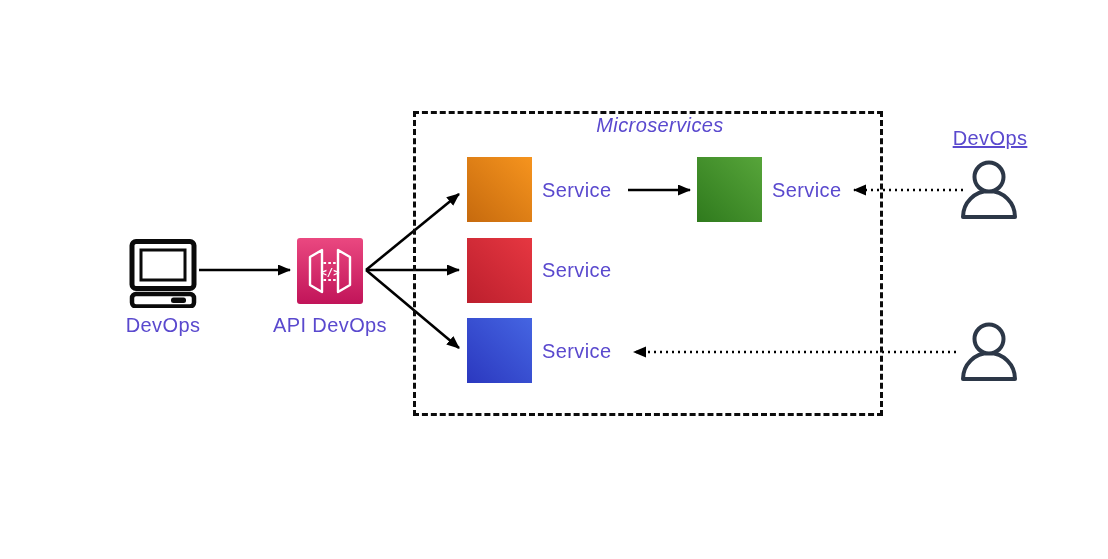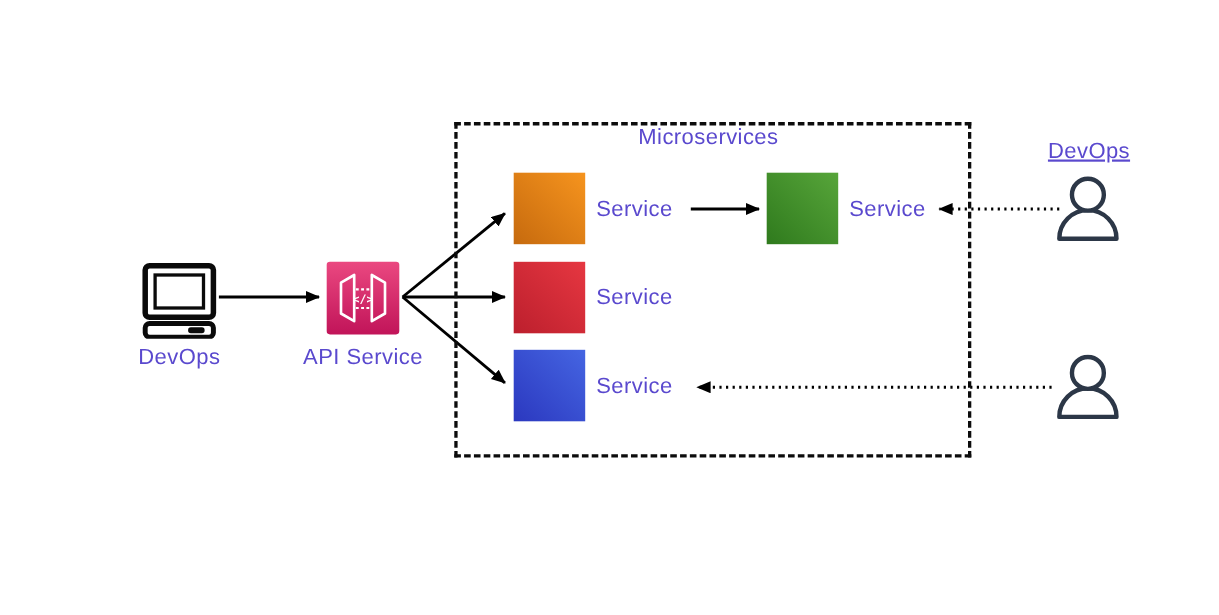--- a/index.html
+++ b/index.html
@@ -58,24 +58,24 @@
 
   <div class="gw-box" style="background: linear-gradient(rgb(234, 72, 128), rgb(193, 20, 89));">
     <svg width="66" height="66" viewBox="0 0 66 66">
       <path d="M13,19 L25,12 L25,54 L13,47 Z" fill="none" stroke="#fff" stroke-width="2.4" stroke-linejoin="round"></path>
       <path d="M53,19 L41,12 L41,54 L53,47 Z" fill="none" stroke="#fff" stroke-width="2.4" stroke-linejoin="round"></path>
       <line x1="26.5" y1="25" x2="39.5" y2="25" stroke="#fff" stroke-width="2" stroke-dasharray="2.6 2.2"></line>
       <line x1="26.5" y1="42" x2="39.5" y2="42" stroke="#fff" stroke-width="2" stroke-dasharray="2.6 2.2"></line>
       <text x="33" y="37.5" text-anchor="middle" fill="#ffffff" font-size="10.5" font-weight="bold" font-family="DejaVu Sans Mono, monospace">&lt;/&gt;</text>
     </svg>
   </div>
-  <div class="node-label centered" style="left:330px;top:312px;">API Service</div>
+  <div class="node-label centered" style="left:330px;top:312px;">API DevOps</div>
 
   <div class="group-box"></div>
-  <div class="node-label centered" style="left:644px;top:112px;">Microservices</div>
+  <div class="node-label centered" style="left:660px;top:112px;font-style:italic;">Microservices</div>
 
   <div class="service-box" style="left: 467px; top: 157px; background: linear-gradient(to left bottom, rgb(246, 148, 30), rgb(198, 106, 14));"></div>
   <div class="node-label" style="left:542px;top:177px;">Service</div>
 
   <div class="service-box" style="left: 697px; top: 157px; background: linear-gradient(to left bottom, rgb(87, 165, 58), rgb(47, 122, 29));"></div>
   <div class="node-label" style="left:772px;top:177px;">Service</div>
 
   <div class="service-box" style="left: 467px; top: 238px; background: linear-gradient(to left bottom, rgb(230, 55, 65), rgb(188, 31, 45));"></div>
   <div class="node-label" style="left:542px;top:257px;">Service</div>
 

